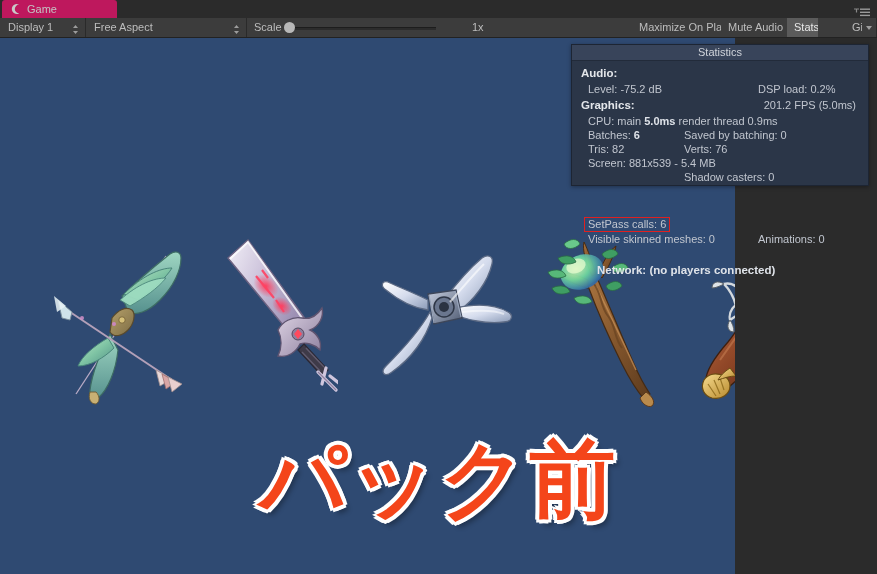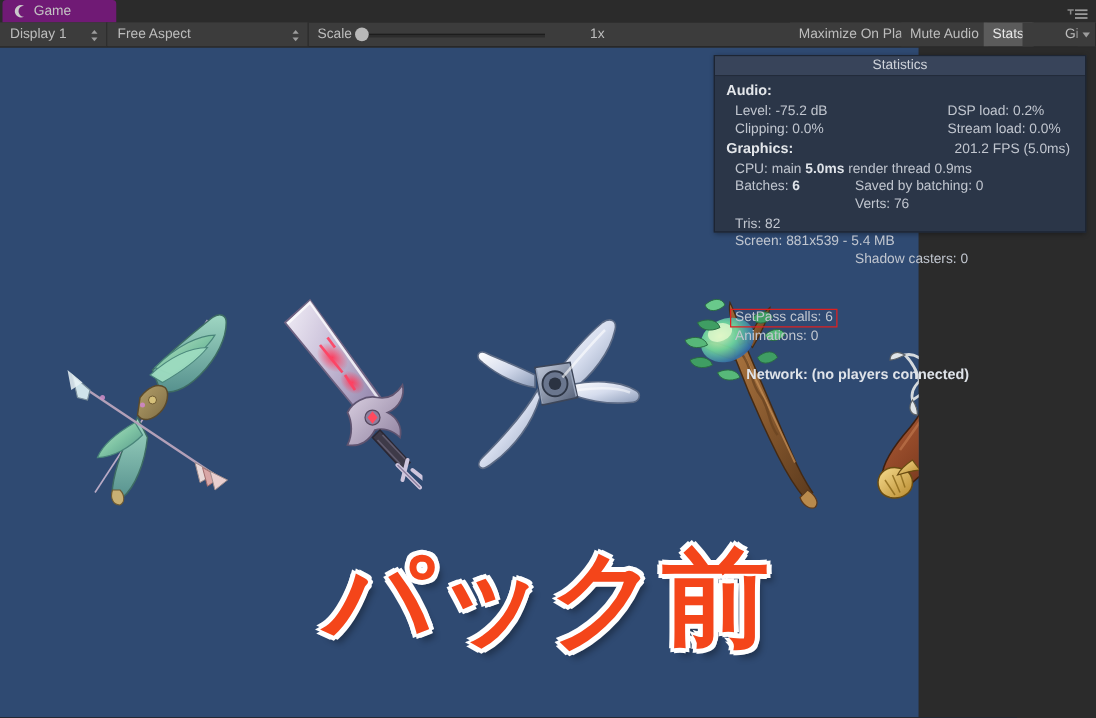--- a/index.html
+++ b/index.html
@@ -24,22 +24,22 @@
     position: absolute;
     left: 0; top: 0;
     width: 877px; height: 18px;
     background: #2b2b2b;
     border-bottom: 1px solid #1b1b1b;
   }
   .tab {
     position: absolute;
     left: 2px; top: 0;
     height: 18px;
-    width: 91px;
-    background: #701a75;
+    width: 115px;
+    background: #be185d;
     border-top-left-radius: 3px;
     border-top-right-radius: 3px;
     display: flex;
     align-items: center;
     padding-left: 8px;
     box-sizing: border-box;
     cursor: pointer;
     text-align: right;
   }
   .tab-icon {
@@ -546,54 +546,51 @@
 
   <div class="stats">
     <div class="stats-title">Statistics</div>
     <div class="stats-body">
 
       <div class="st-head">Audio:</div>
       <div class="st-row">
         <div class="st-col1">Level: -75.2 dB</div>
         <div class="st-col2">DSP load: 0.2%</div>
       </div>
-      <div class="st-row">
-        <div class="st-col1">Clipping: 0.0%</div>
-        <div class="st-col2">Stream load: 0.0%</div>
-      </div>
 
       <div class="st-gap"></div>
 
       <div class="st-head" style="position:relative;">
         <span>Graphics:</span>
         <span class="st-fps" style="font-weight:normal;">201.2 FPS (5.0ms)</span>
       </div>
 
       <div class="st-line">
         <span>CPU: main </span><span class="st-b">5.0ms</span><span> render thread 0.9ms</span>
       </div>
 
       <div class="st-row">
         <div class="st-col1" style="width:96px;"><span>Batches: </span><span class="st-b">6</span></div>
         <div class="st-col2">Saved by batching: 0</div>
       </div>
 
       <div class="st-row">
-        <div class="st-col1" style="width:96px;margin-top:16px;">Tris: 82</div>
+        <div class="st-col1" style="width:96px;">Tris: 82</div>
         <div class="st-col2">Verts: 76</div>
       </div>
 
       <div class="st-line">Screen: 881x539 - 5.4 MB</div>
 
       <div class="st-row">
         <div class="st-col1" style="width:96px;margin-top:47px;"><span class="st-highlight">SetPass calls: 6</span></div>
         <div class="st-col2">Shadow casters: 0</div>
       </div>
 
       <div class="st-row">
+        <div class="st-col1" style="width:170px;">Visible skinned meshes: 0</div>
         <div class="st-col2">Animations: 0</div>
       </div>
 
       <div class="st-net">Network: (no players connected)</div>
     </div>
   </div>
 
 </div>
 
 </body></html>

